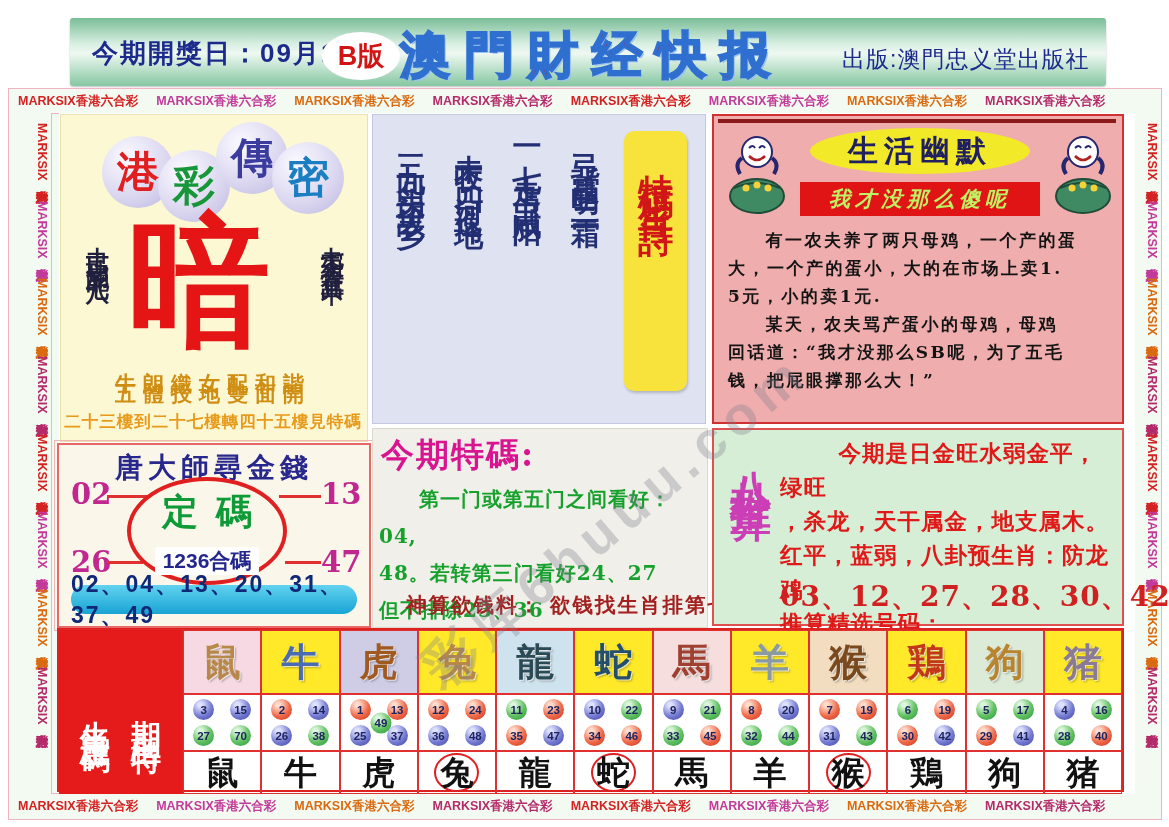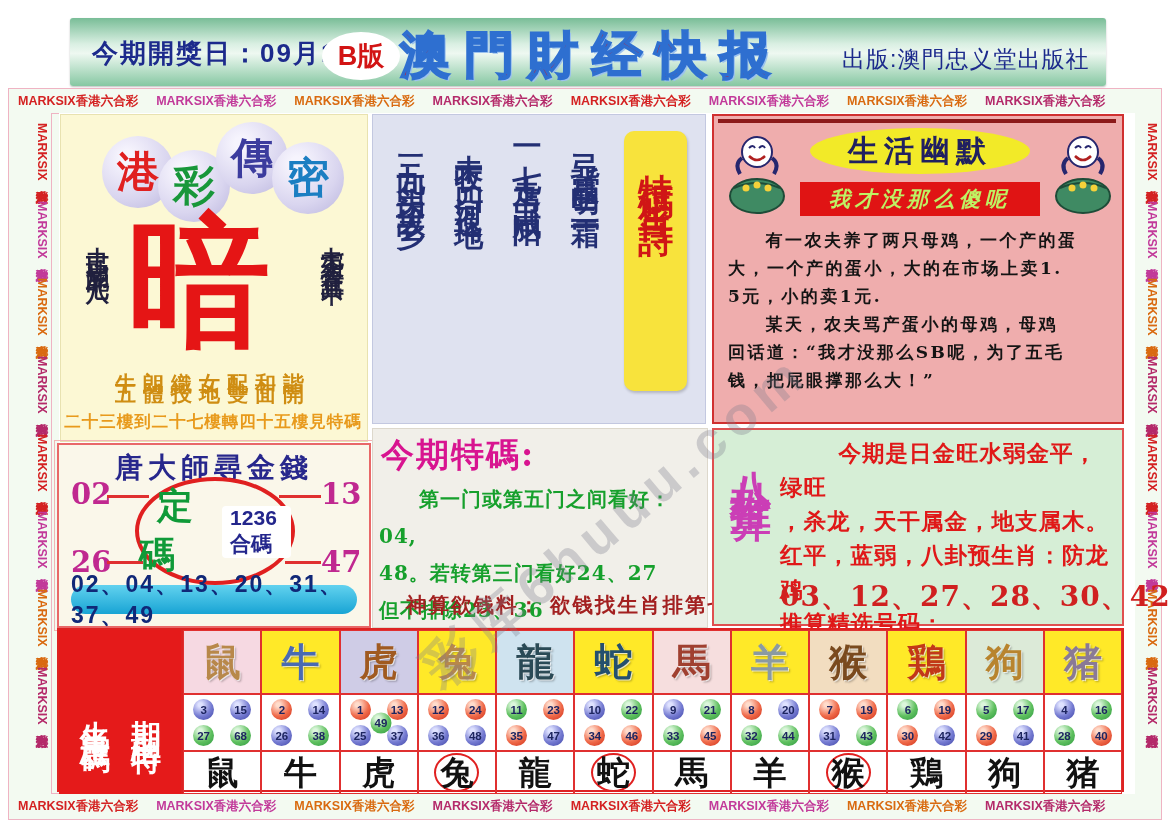--- a/index.html
+++ b/index.html
@@ -46,22 +46,22 @@
      letter-spacing:7px;font-family:"DejaVu Serif",serif;white-space:nowrap;}
   .orange-line{width:306px;text-align:center;font-weight:bold;color:#e89a1c;font-size:16.5px;
      letter-spacing:1px;font-family:"DejaVu Serif",serif;white-space:nowrap;}
 
   
   .p-master{left:57px;top:443px;width:310px;height:181px;background:#faf7ea;
      border:2px solid #e86868;outline:1px solid #f2b5b5;outline-offset:2px;}
   .pm-title{left:0;top:4px;width:100%;text-align:center;font-size:28px;font-weight:bold;
      color:#27278c;letter-spacing:5px;font-family:"DejaVu Serif",serif;}
   .pm-num{font-size:29px;font-weight:bold;color:#c02890;font-family:"DejaVu Serif",serif;}
-  .pm-ellipse{left:76px;top:32px;width:152px;height:100px;border:4px solid #e02020;border-radius:50%;
-     display:flex;flex-direction:row;align-items:center;justify-content:center;gap:8px;}
+  .pm-ellipse{left:68px;top:32px;width:152px;height:100px;border:4px solid #e02020;border-radius:50%;
+     display:flex;flex-direction:column;align-items:center;justify-content:center;gap:8px;}
   .pm-dingma{font-size:36px;font-weight:bold;color:#0f9a38;letter-spacing:18px;text-indent:18px;
      font-family:"DejaVu Serif",serif;}
   .pm-hema{margin-top:2px;background:#ffffff;padding:0 8px;border-radius:4px;
      font-size:21px;font-weight:bold;color:#23268c;}
   .pm-line{height:3px;background:#e03030;}
   .pm-pill{left:12px;top:140px;width:286px;height:29px;border-radius:15px;
      background:linear-gradient(180deg,#62d2ef,#18a4d4);display:flex;align-items:center;justify-content:center;
      font-size:23px;font-weight:bold;color:#102878;letter-spacing:2px;}
 
   
@@ -284,21 +284,21 @@
       <span class="zchar" style="color: rgb(184, 132, 46);">狗</span>
     </div>
   <div class="zcell zicon" style="background: rgb(255, 233, 40);">
       <span class="zchar" style="color: rgb(138, 122, 150);">猪</span>
     </div>
 
   <div class="zcell zballs">
     <span class="ball c-b">3</span>
       <span class="ball c-b">15</span>
       <span class="ball c-g">27</span>
-      <span class="ball c-g">68</span>
+      <span class="ball c-g">70</span>
   </div>
   <div class="zcell zballs">
     <span class="ball c-r">2</span>
       <span class="ball c-b">14</span>
       <span class="ball c-b">26</span>
       <span class="ball c-g">38</span>
   </div>
   <div class="zcell zballs">
     <span class="ball c-r">1</span>
       <span class="ball c-r">13</span>

